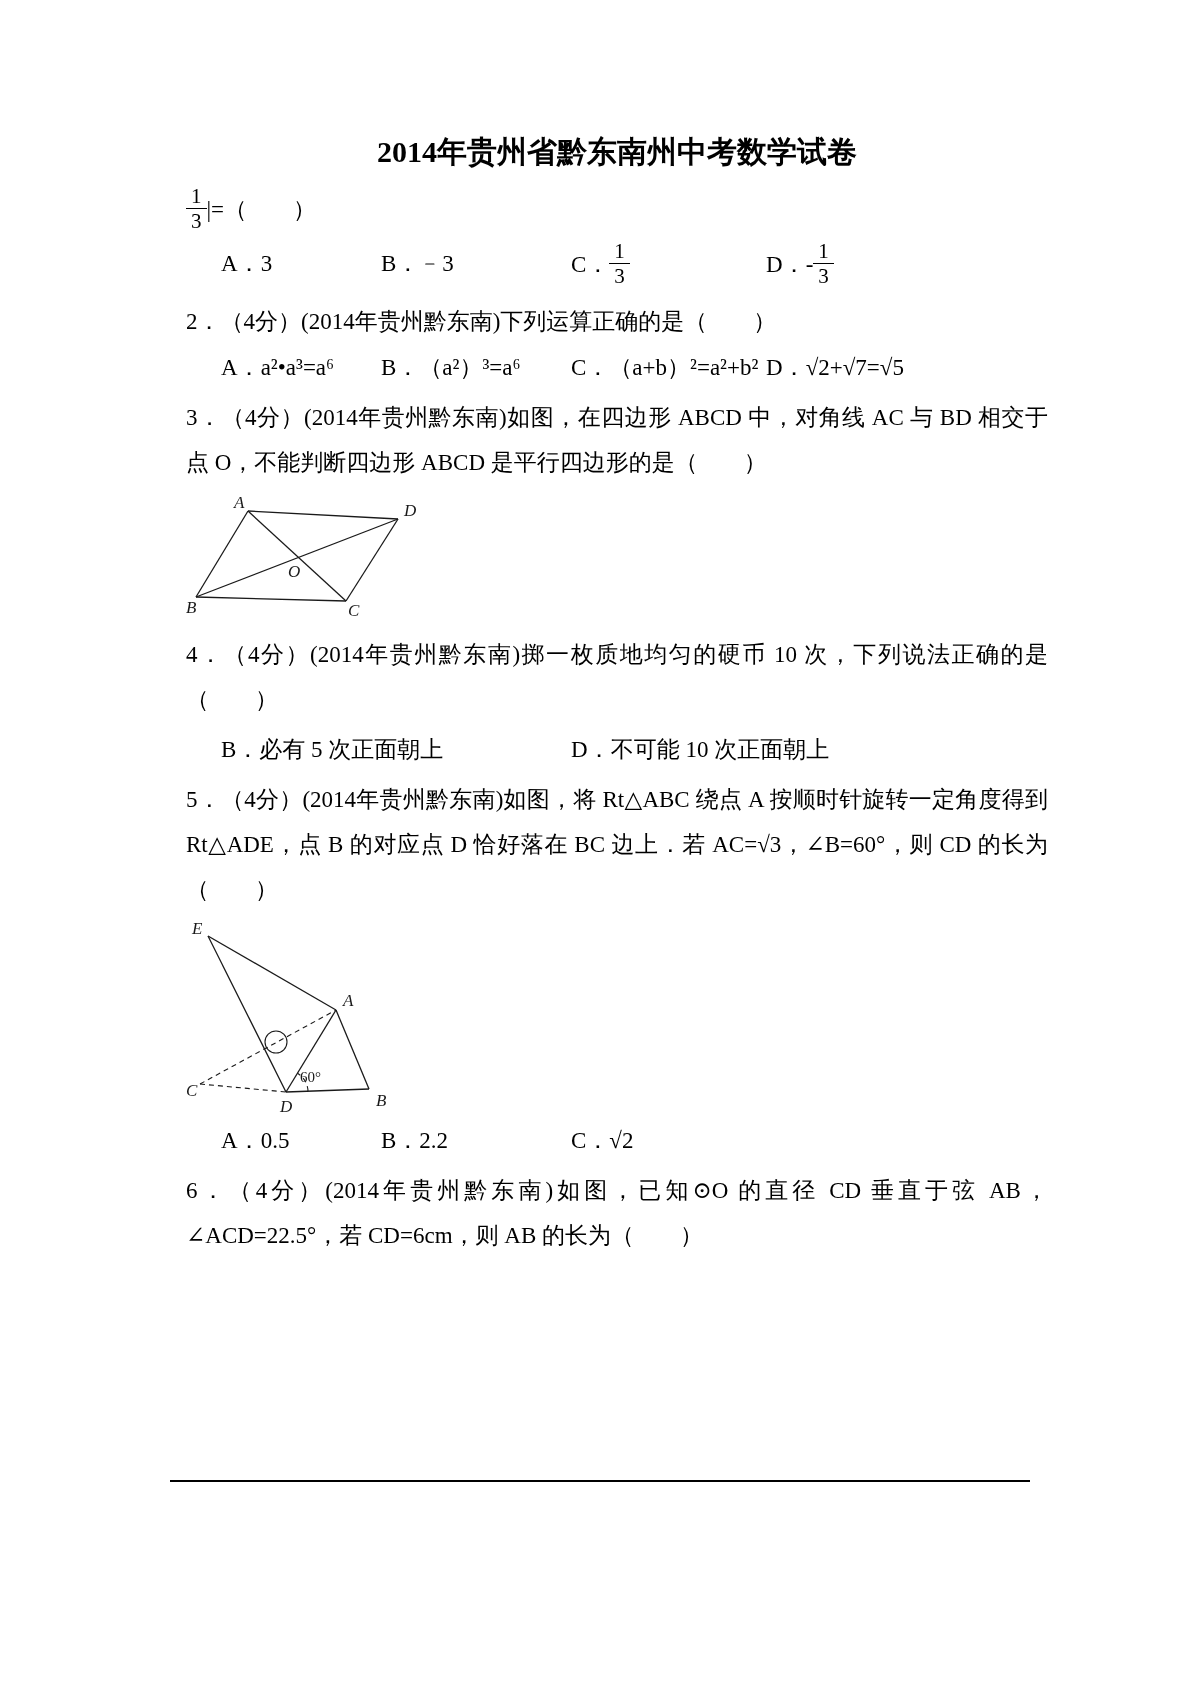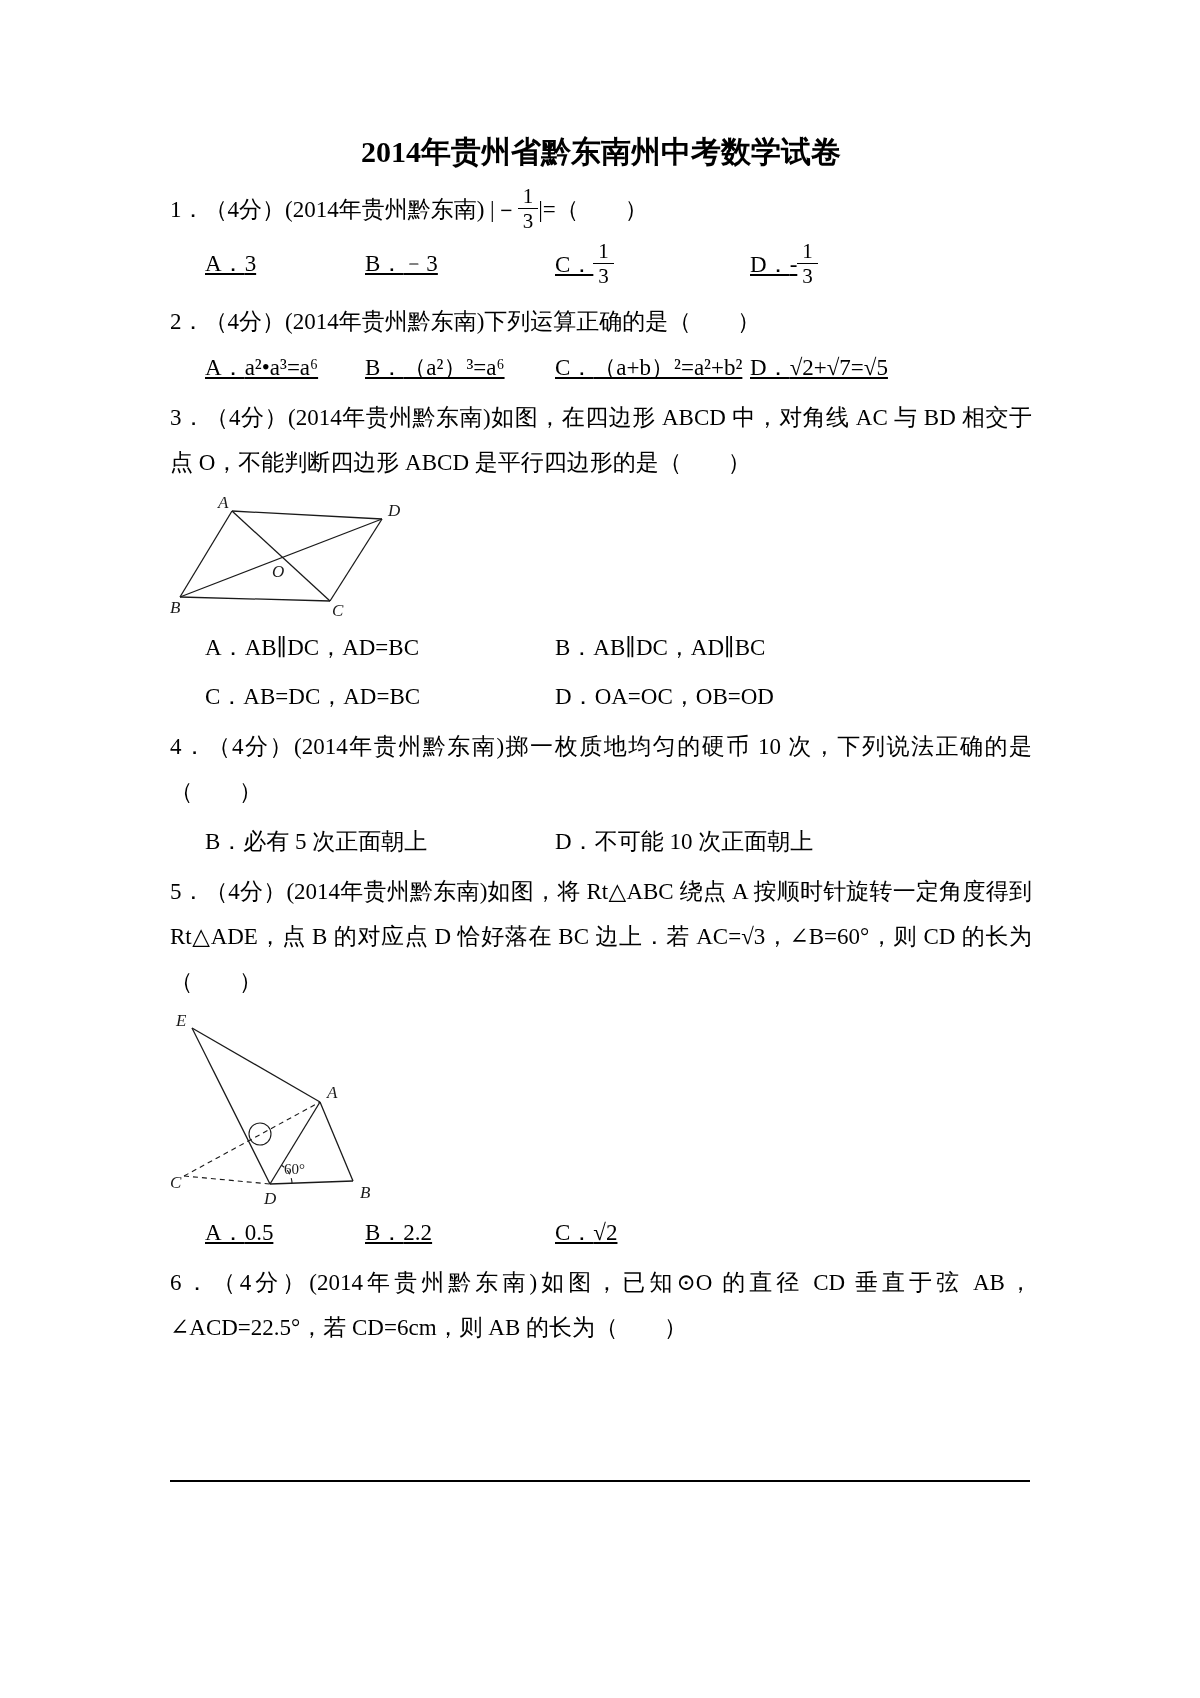--- a/index.html
+++ b/index.html
@@ -4,35 +4,34 @@
 <style>
   * { box-sizing: border-box; }
   html, body { margin: 0; padding: 0; }
   body {
     width: 1200px; height: 1698px;
     background: #ffffff;
     color: #000000;
     font-family: "Liberation Serif", "DejaVu Serif", serif;
   }
   .page { position: relative; width: 1200px; height: 1698px; overflow: hidden; background: #fff; }
-  .content { position: absolute; left: 170px; top: 0; width: 862px; }
+  .content { position: absolute; left: 186px; top: 0; width: 862px; }
 
   .title { margin: 132px 0 0 0; text-align: center; font-size: 30px; font-weight: 700; }
   .section { margin: 18px 0 0 0; font-size: 24px; font-weight: 700; }
 
   .stem { margin: 12px 0 0 0; font-size: 23px; line-height: 45px; text-align: justify; }
 
   .opts-4 {
     display: grid;
     grid-template-columns: 160px 190px 195px 1fr;
     padding-left: 35px;
     margin-top: 8px;
     font-size: 23px;
     align-items: center;
-    text-decoration: underline;
   }
   .opts-2 {
     display: grid;
     grid-template-columns: 350px 1fr;
     padding-left: 35px;
     margin-top: 12px;
     row-gap: 18px;
     font-size: 23px;
   }
   .opt { white-space: nowrap; }
@@ -51,21 +50,21 @@
 </style>
 </head>
 <body>
 
 <div class="page">
   <div class="content">
 
     <h1 class="title">2014年贵州省黔东南州中考数学试卷</h1>
 
 
-    <p class="stem"><span>1．（4分）(2014年贵州黔东南) |－</span><span class="frac"><span class="num">1</span><span class="den">3</span></span><span>|=（　　）</span></p>
+    <p class="stem"><span class="frac"><span class="num">1</span><span class="den">3</span></span><span>|=（　　）</span></p>
 
     <div class="opts-4">
       <span class="opt"><span>A．</span><span>3</span></span>
       <span class="opt"><span>B．</span><span>﹣3</span></span>
       <span class="opt"><span>C．</span><span class="frac"><span class="num">1</span><span class="den">3</span></span></span>
       <span class="opt"><span>D．</span><span>-</span><span class="frac"><span class="num">1</span><span class="den">3</span></span></span>
     </div>
 
     <p class="stem">2．（4分）(2014年贵州黔东南)下列运算正确的是（　　）</p>
 
@@ -89,26 +88,20 @@
           <line x1="10" y1="102" x2="212" y2="24"></line>
         </g>
         <text x="48" y="13" class="figlabel">A</text>
         <text x="218" y="21" class="figlabel">D</text>
         <text x="0" y="118" class="figlabel">B</text>
         <text x="162" y="121" class="figlabel">C</text>
         <text x="102" y="82" class="figlabel">O</text>
       </svg>
     </div>
 
-    <div class="opts-2">
-      <span class="opt"><span>A．</span><span>AB∥DC，AD=BC</span></span>
-      <span class="opt"><span>B．</span><span>AB∥DC，AD∥BC</span></span>
-      <span class="opt"><span>C．</span><span>AB=DC，AD=BC</span></span>
-      <span class="opt"><span>D．</span><span>OA=OC，OB=OD</span></span>
-    </div>
 
     <p class="stem">4．（4分）(2014年贵州黔东南)掷一枚质地均匀的硬币 10 次，下列说法正确的是（　　）</p>
 
     <div class="opts-2">
       <span class="opt"><span>B．</span><span>必有 5 次正面朝上</span></span>
       <span class="opt"><span>D．</span><span>不可能 10 次正面朝上</span></span>
     </div>
 
     <p class="stem">5．（4分）(2014年贵州黔东南)如图，将 Rt△ABC 绕点 A 按顺时针旋转一定角度得到 Rt△ADE，点 B 的对应点 D 恰好落在 BC 边上．若 AC=√3，∠B=60°，则 CD 的长为（　　）</p>
 

